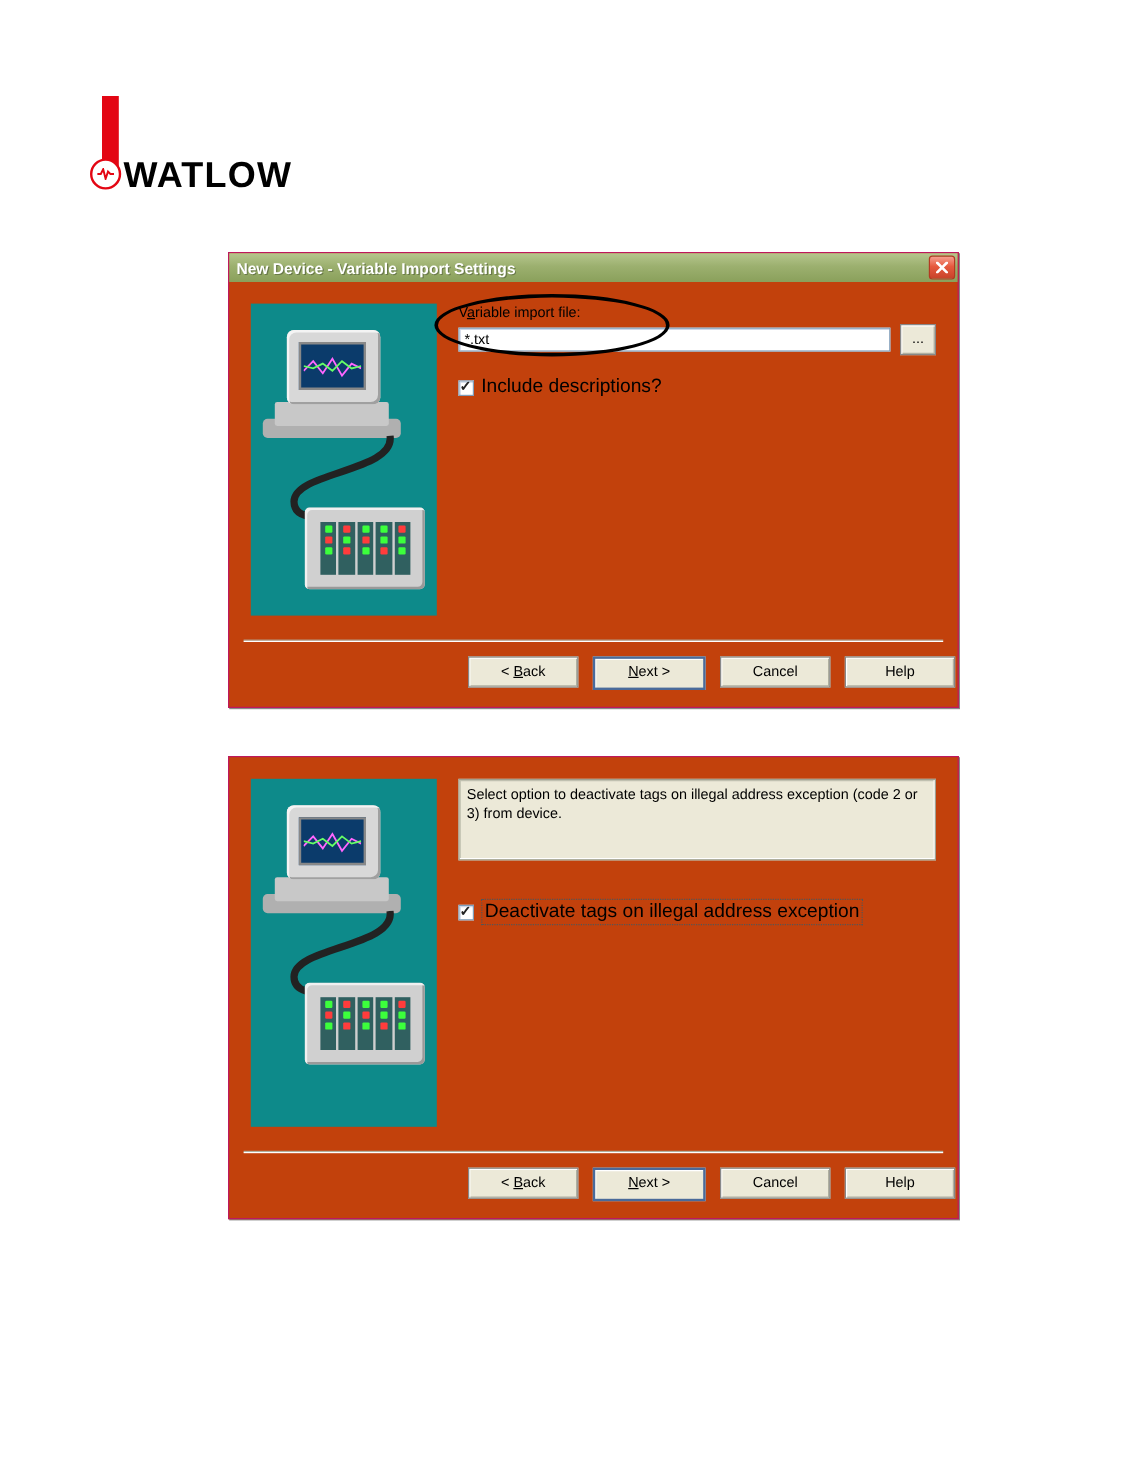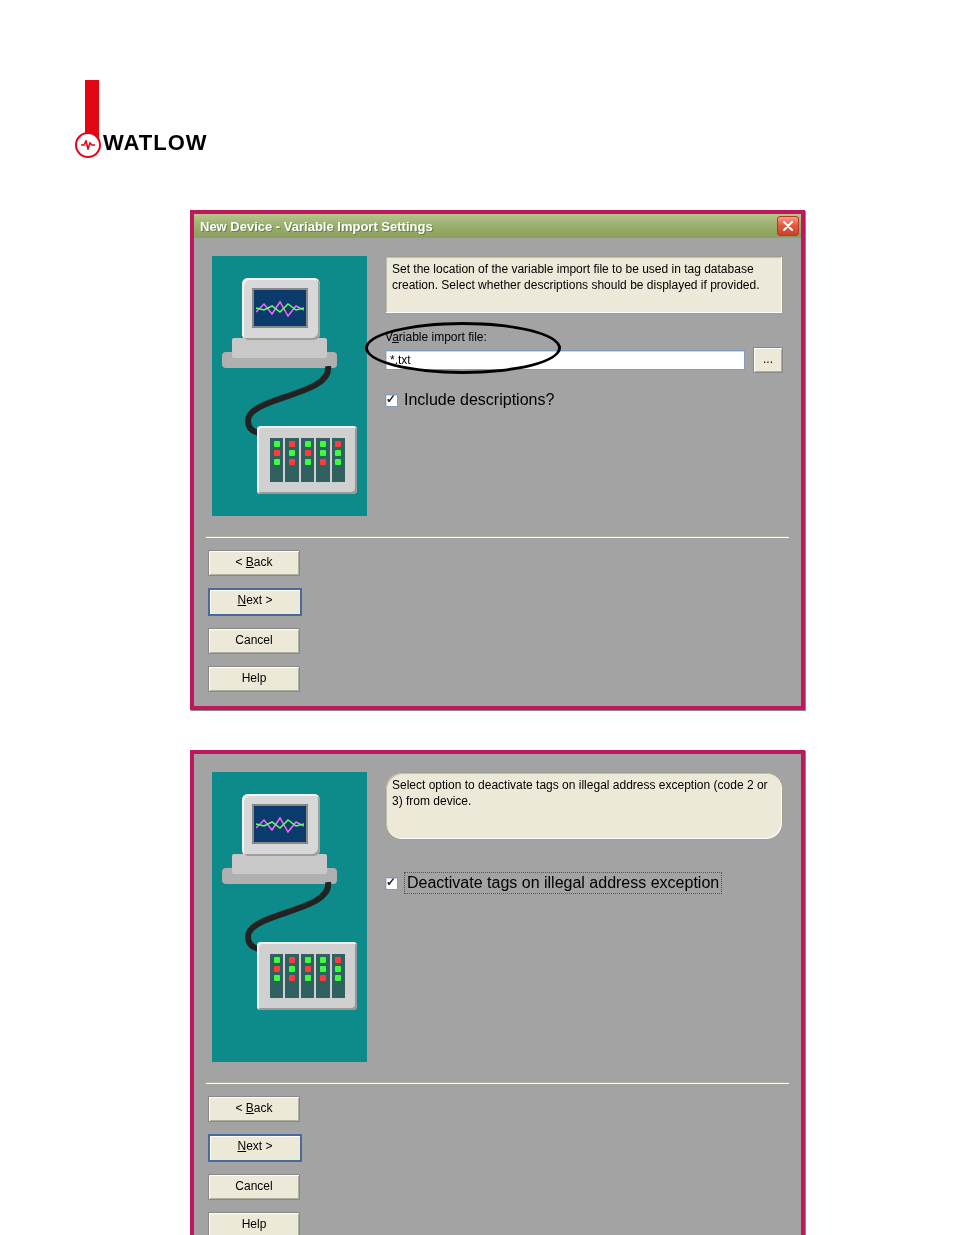--- a/index.html
+++ b/index.html
@@ -44,37 +44,37 @@
     background: #fff;
     display: flex;
     align-items: center;
     justify-content: center;
   }
   .logo-text {
     position: absolute;
     left: 28px;
     top: 50px;
     font-weight: 900;
-    font-size: 22px;
+    font-size: 30px;
     letter-spacing: 1px;
     color: #000;
   }
 
   .dialogs {
     margin-top: 130px;
     margin-left: 190px;
     display: flex;
     flex-direction: column;
     gap: 40px;
   }
 
   .dialog {
     width: 607px;
-    border: 4px solid #be185d;
-    background: #a3a3a3;
+    border: 1px solid #be185d;
+    background: #c2410c;
     box-shadow: 1px 1px 0 #888;
   }
   .titlebar {
     display: flex;
     align-items: center;
     justify-content: space-between;
     height: 24px;
     background: linear-gradient(to bottom, #b6c68e 0%, #9cb06f 45%, #8aa05b 100%);
     padding: 0 2px 0 6px;
   }
@@ -165,21 +165,21 @@
     background: #ece9d8;
     box-shadow: inset -1px -1px 0 #fff, inset 1px 1px 0 #c0c0b0;
     padding: 4px 6px;
     font-size: 12px;
     line-height: 1.35;
     height: 58px;
     box-sizing: border-box;
     margin-bottom: 16px;
     color:#000;
   }
-  .instr-box.tall { height: 68px; border-radius: 17px; }
+  .instr-box.tall { height: 68px; }
 
   .field-label { font-size:12px; display:inline-block; margin-bottom:3px;}
   .field-label .ul { text-decoration: underline; }
   .file-row { display:flex; align-items:center; gap:8px; margin-bottom:18px;}
   .text-input {
     flex:1; height:20px; border:1px solid #7f9db9;
     background:#fff; font-family:inherit; font-size:12px;
     padding:0 4px; box-sizing:border-box;
     box-shadow: inset 1px 1px 0 #d0d8e8;
   }
@@ -203,22 +203,21 @@
   }
 
   .divider {
     border-top:1px solid #b0b0a0;
     border-bottom:1px solid #fff;
     margin: 0 12px;
     height:0;
   }
   .btn-row {
     display:flex; justify-content:flex-end; gap:12px;
-    padding:12px 14px 14px 14px;
-    flex-direction:column;
+    padding:12px 2px 14px 14px;
   }
   .wbtn {
     width:90px; height:24px; border:1px solid #888;
     background:#ece9d8;
     box-shadow: inset 1px 1px 0 #fff, inset -1px -1px 0 #b0b0a0;
     font-size:12px; text-align:center; line-height:22px;
     color:#000;
   }
   .wbtn.default {
     border:2px solid #4a6a9a;
@@ -299,21 +298,20 @@
               </div>
             <div class="slot">
                 <div class="led r"></div>
                 <div class="led g"></div>
                 <div class="led g"></div>
               </div>
           </div>
         </div>
 
         <div class="right-pane">
-          <div class="instr-box">Set the location of the variable import file to be used in tag database creation.  Select whether descriptions should be displayed if provided.</div>
 
           <div style="position:relative;">
             <span class="field-label">
               <span>V</span><span class="ul">a</span><span>riable import file:</span>
             </span>
             <div class="file-row">
               <input class="text-input" value="*.txt" style="">
               <div class="wbtn browse-btn" style="width:28px;">...</div>
             </div>
             <div class="anno-ellipse" style="left:-20px; top:-8px; width:190px; height:46px;"></div>

